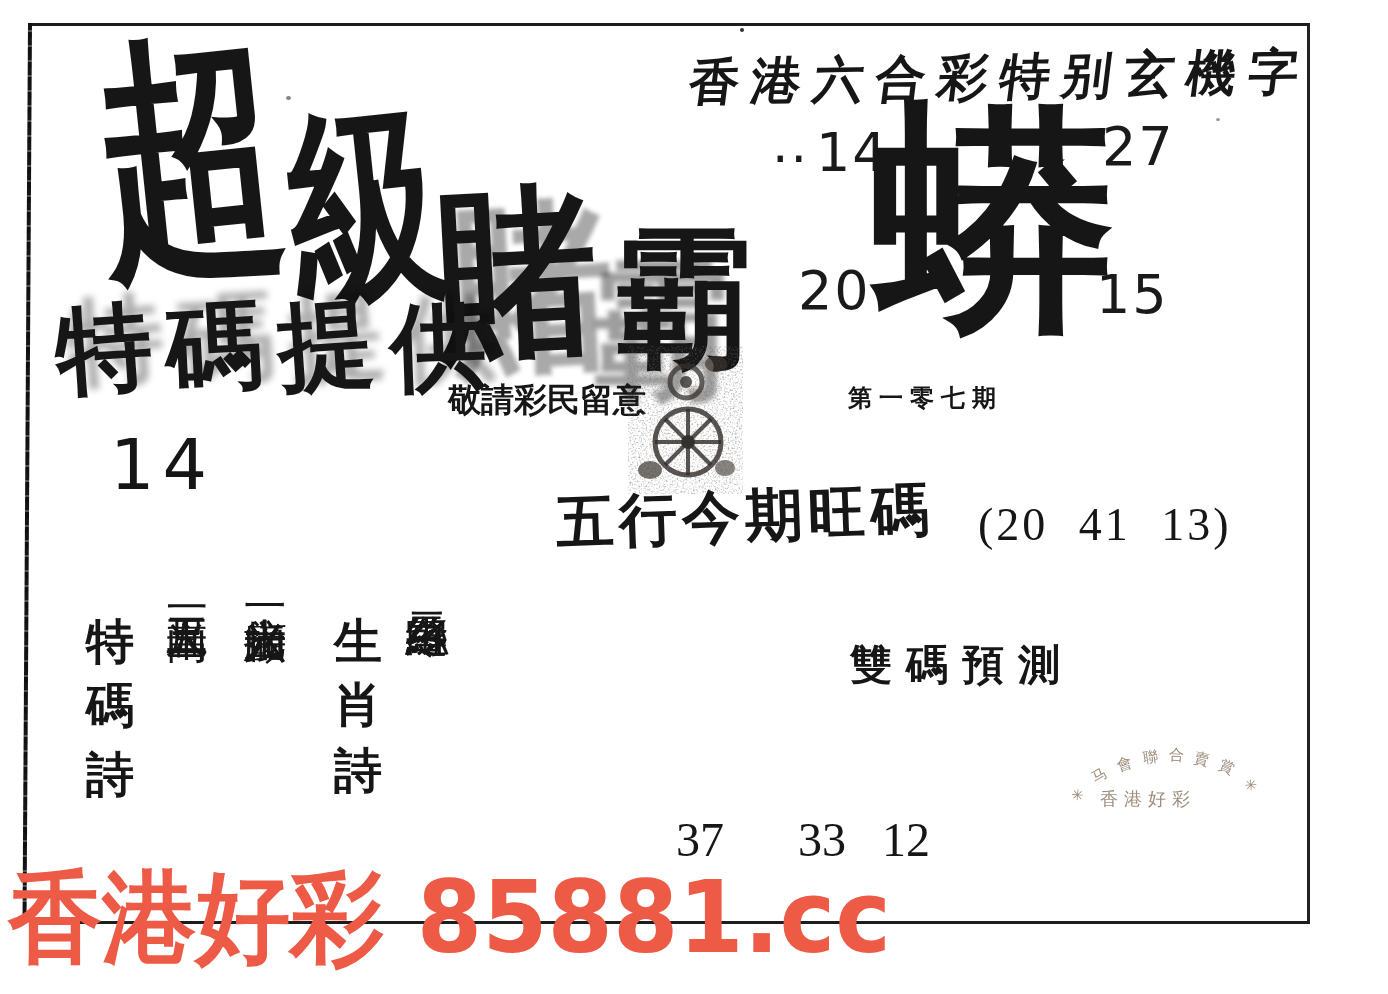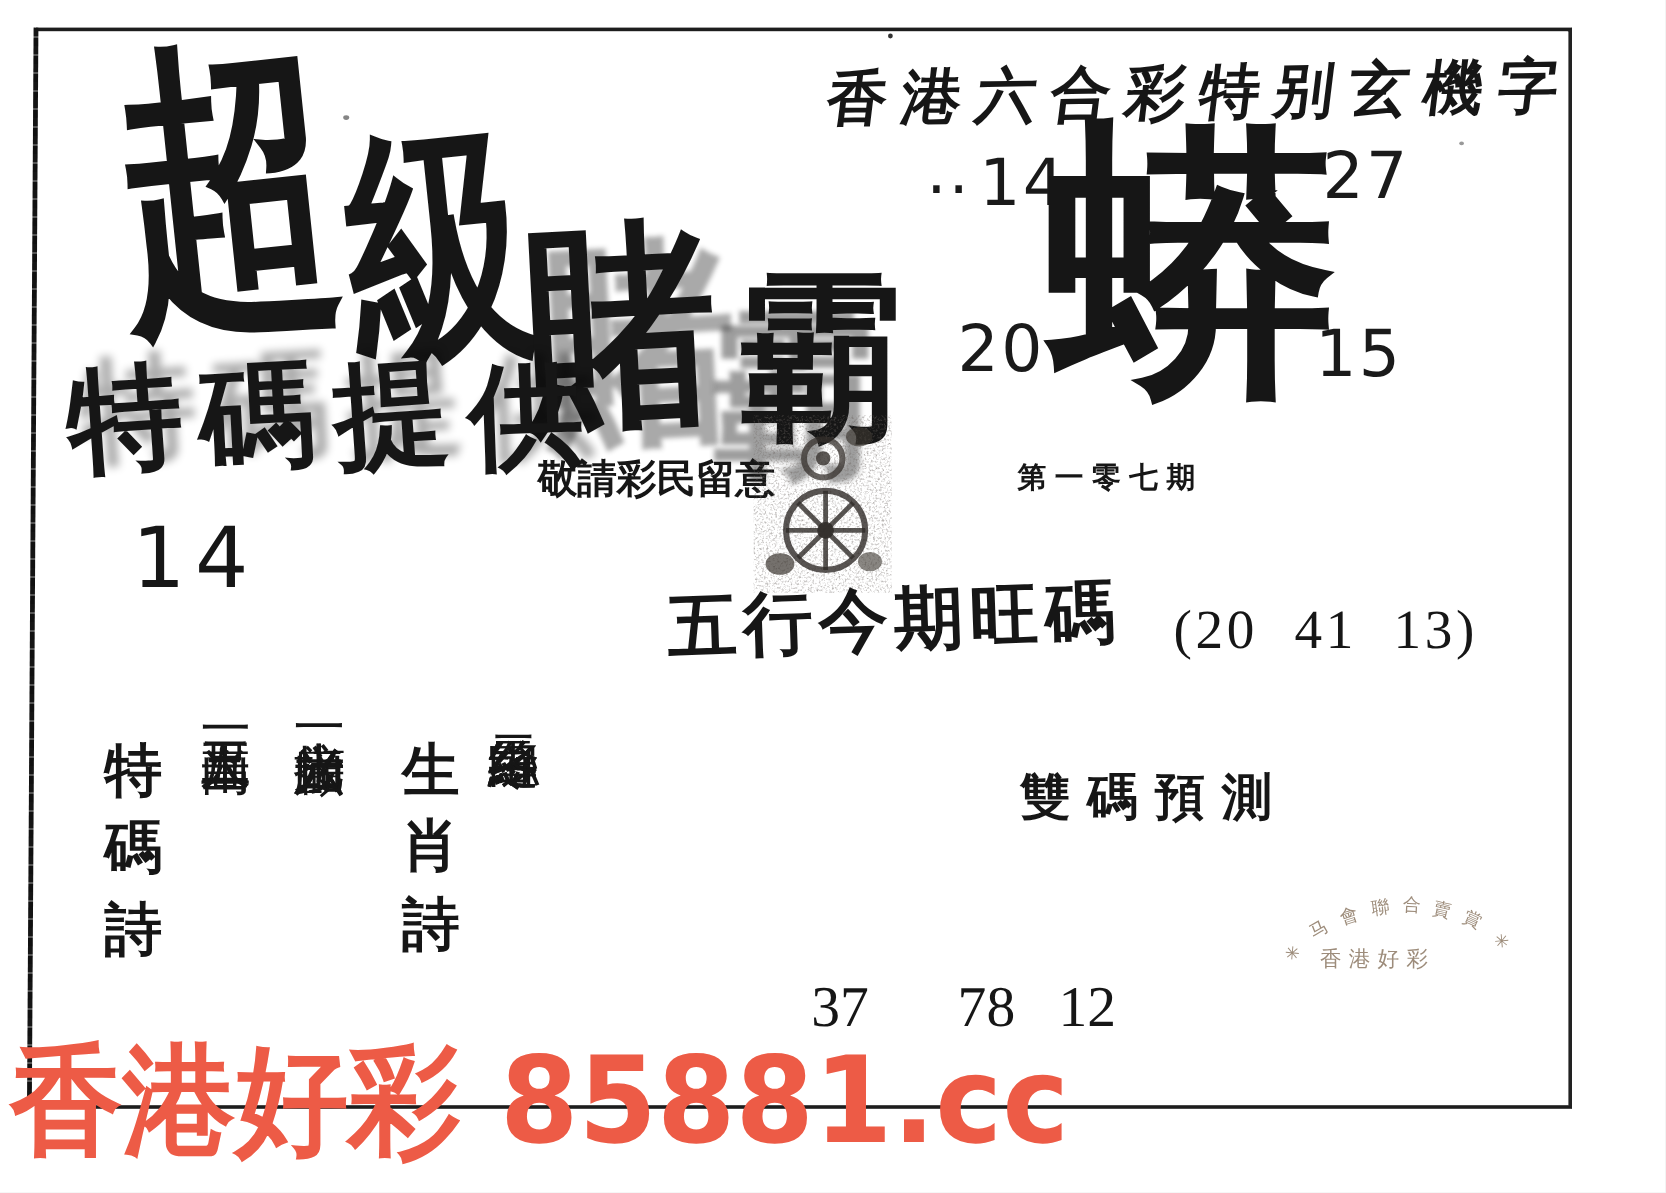--- a/index.html
+++ b/index.html
@@ -154,21 +154,21 @@
   <div class="abs wuxing-nums">(20 41 13)</div>
 
   <div class="abs vcol vlabel c-tema-label">特碼詩</div>
   <div class="abs vcol vline c-tema-1">山高三米一尺五</div>
   <div class="abs vcol vline c-tema-2">一六顧山光接光</div>
   <div class="abs vcol vlabel c-zodiac-label">生肖詩</div>
   <div class="abs vcol vline c-zodiac-line">白絲縫二零縫零</div>
 
   <div class="abs dc-label">雙碼預測</div>
   <div class="abs dc-num d0">37</div>
-  <div class="abs dc-num d1">78</div>
+  <div class="abs dc-num d1">33</div>
   <div class="abs dc-num d2">12</div>
 
   <div class="abs seal">
     <span class="sf1">✳</span>
     <span class="sa0">马</span>
     <span class="sa1">會</span>
     <span class="sa2">聯</span>
     <span class="sa3">合</span>
     <span class="sa4">賣</span>
     <span class="sa5">賞</span>

